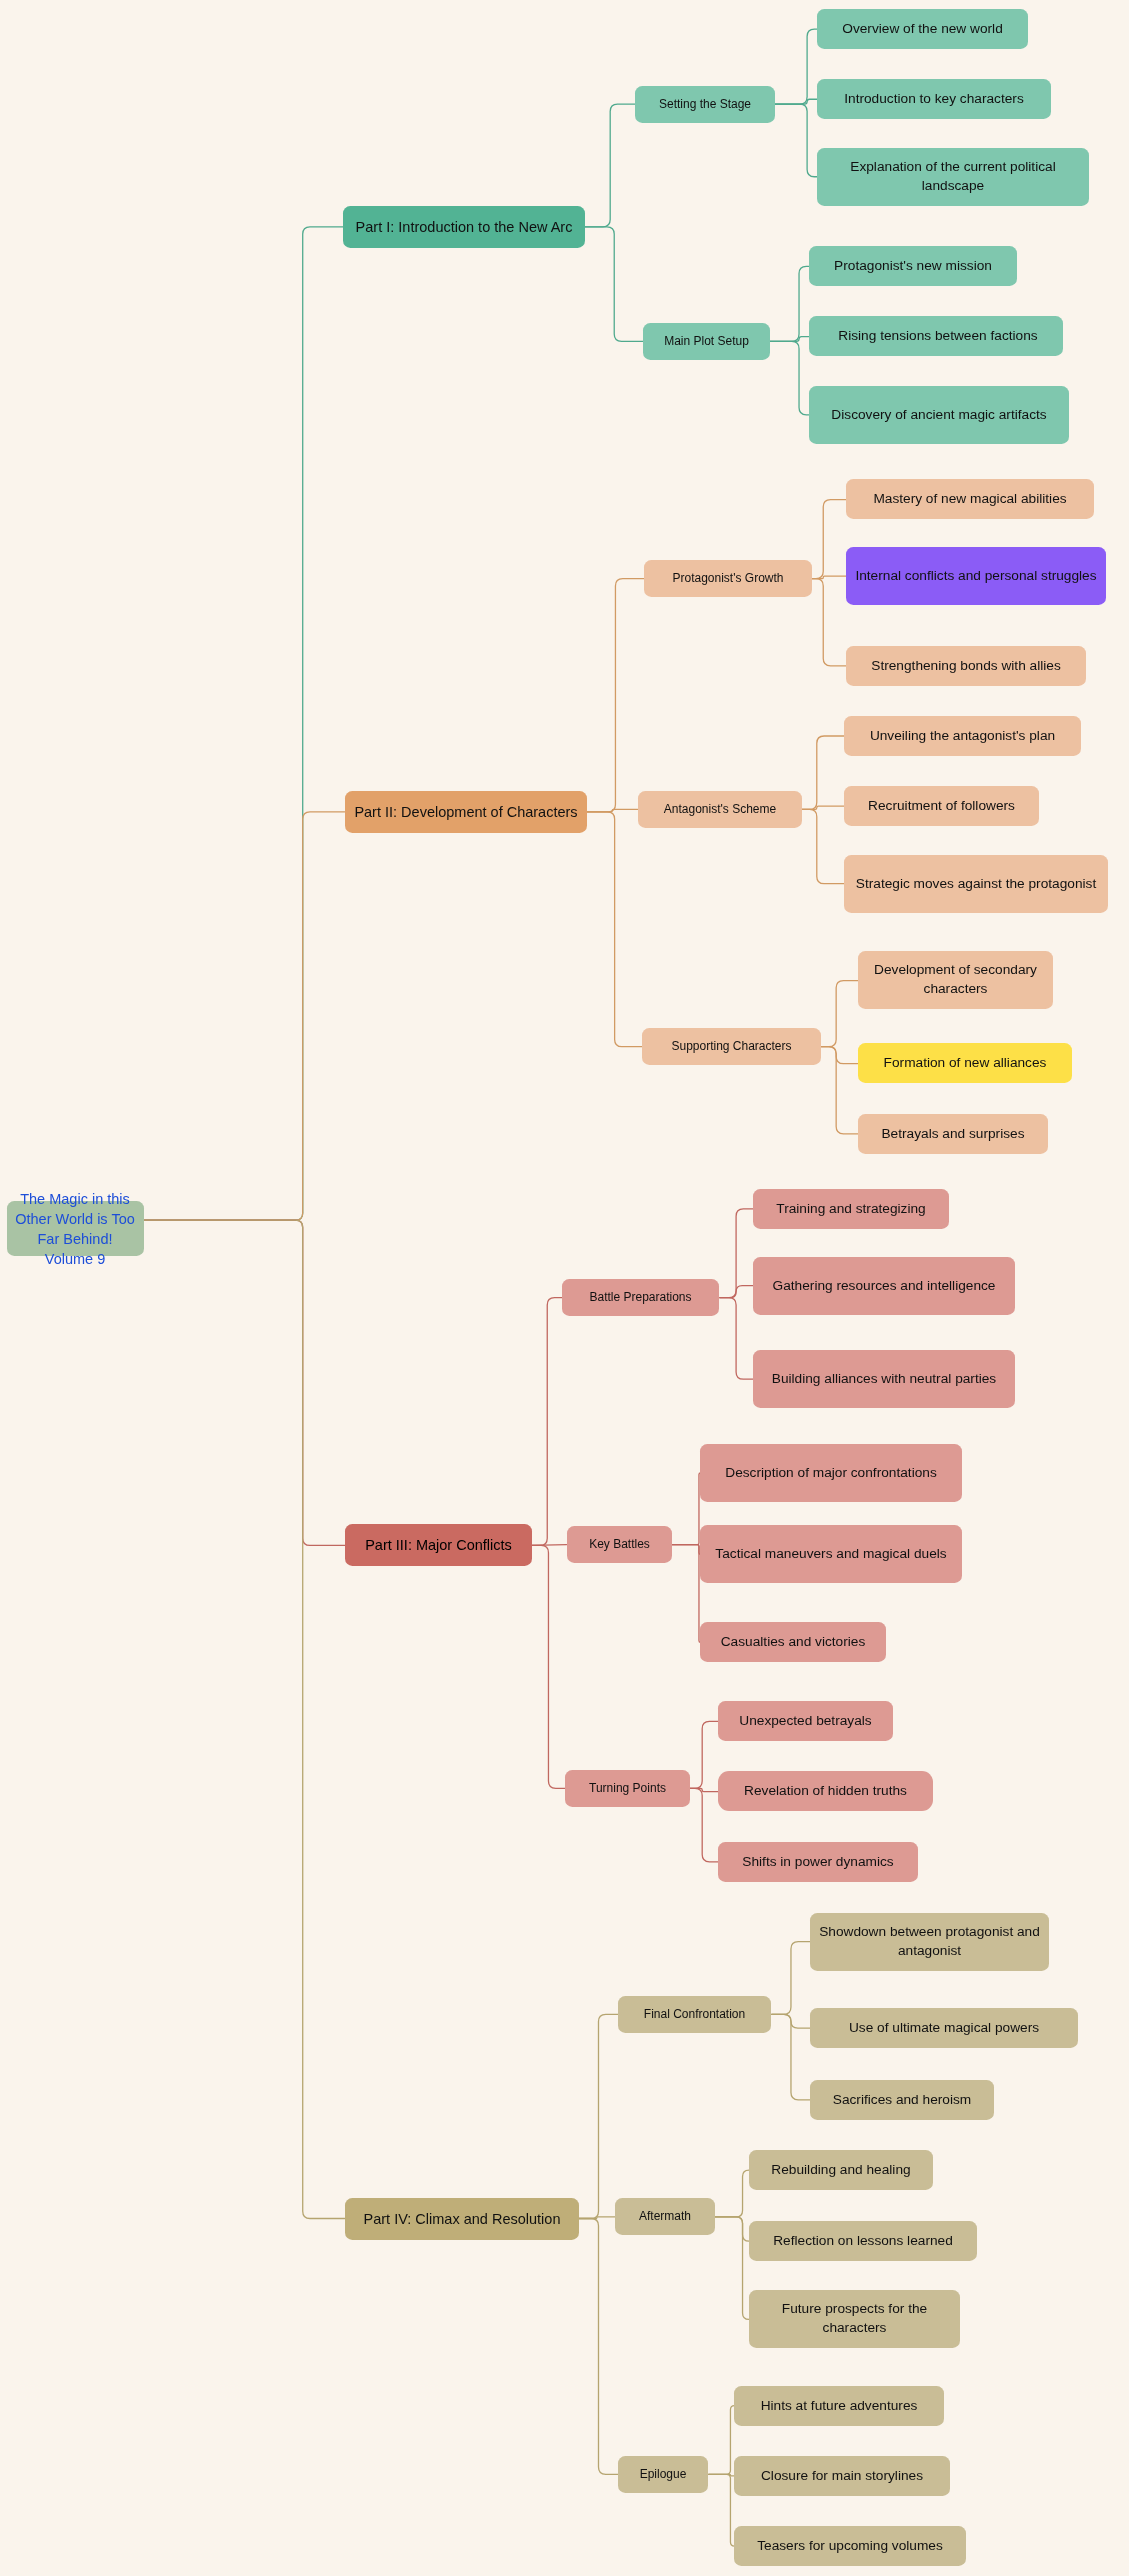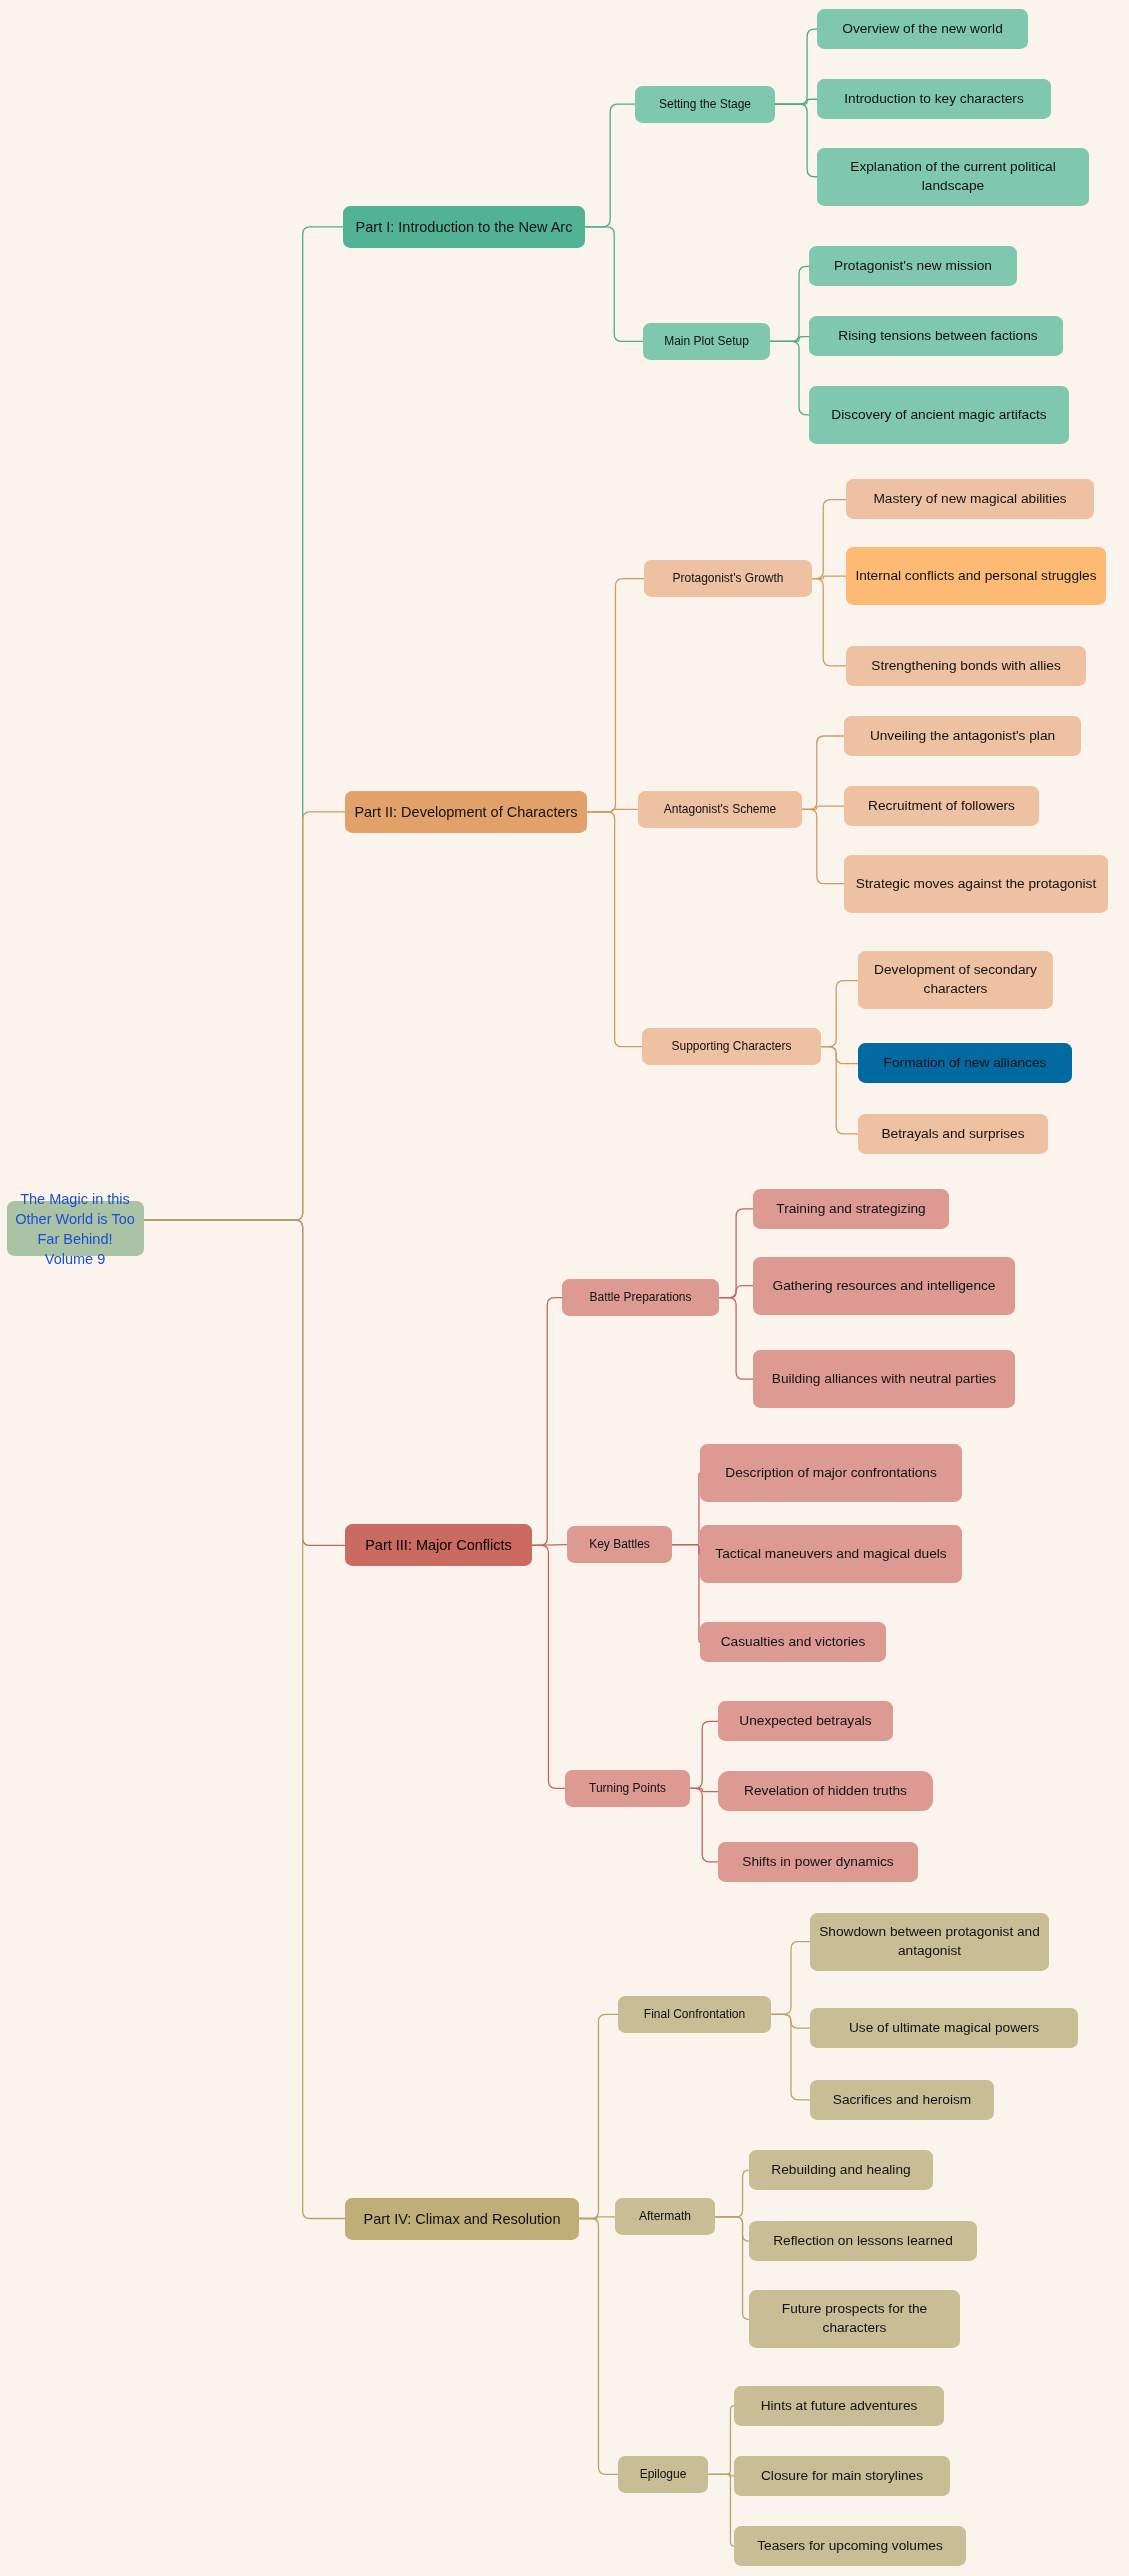--- a/index.html
+++ b/index.html
@@ -88,29 +88,29 @@
       <div class="node lvl3" style="left: 817px; top: 9px; width: 211px; height: 40px; background: rgb(127, 199, 174);">Overview of the new world</div>
       <div class="node lvl3" style="left: 817px; top: 79px; width: 234px; height: 40px; background: rgb(127, 199, 174);">Introduction to key characters</div>
       <div class="node lvl3" style="left: 817px; top: 148px; width: 272px; height: 58px; background: rgb(127, 199, 174);">Explanation of the current political landscape</div>
       <div class="node lvl2" style="left: 643px; top: 323px; width: 127px; height: 37px; background: rgb(127, 199, 174);">Main Plot Setup</div>
       <div class="node lvl3" style="left: 809px; top: 246px; width: 208px; height: 40px; background: rgb(127, 199, 174);">Protagonist's new mission</div>
       <div class="node lvl3" style="left: 809px; top: 316px; width: 254px; height: 40px; background: rgb(127, 199, 174); padding-left: 12px;">Rising tensions between factions</div>
       <div class="node lvl3" style="left: 809px; top: 386px; width: 260px; height: 58px; background: rgb(127, 199, 174);">Discovery of ancient magic artifacts</div>
       <div class="node lvl1" style="left: 345px; top: 791px; width: 242px; height: 42px; background: rgb(226, 161, 105); color: rgb(17, 17, 17);">Part II: Development of Characters</div>
       <div class="node lvl2" style="left: 644px; top: 560px; width: 168px; height: 37px; background: rgb(237, 193, 161);">Protagonist's Growth</div>
       <div class="node lvl3" style="left: 846px; top: 479px; width: 248px; height: 40px; background: rgb(237, 193, 161);">Mastery of new magical abilities</div>
-      <div class="node lvl3" style="left: 846px; top: 547px; width: 260px; height: 58px; background: #fdba74;">Internal conflicts and personal struggles</div>
+      <div class="node lvl3" style="left: 846px; top: 547px; width: 260px; height: 58px; background: #8b5cf6;">Internal conflicts and personal struggles</div>
       <div class="node lvl3" style="left: 846px; top: 646px; width: 240px; height: 40px; background: rgb(237, 193, 161);">Strengthening bonds with allies</div>
       <div class="node lvl2" style="left: 638px; top: 791px; width: 164px; height: 37px; background: rgb(237, 193, 161);">Antagonist's Scheme</div>
       <div class="node lvl3" style="left: 844px; top: 716px; width: 237px; height: 40px; background: rgb(237, 193, 161);">Unveiling the antagonist's plan</div>
       <div class="node lvl3" style="left: 844px; top: 786px; width: 195px; height: 40px; background: rgb(237, 193, 161);">Recruitment of followers</div>
       <div class="node lvl3" style="left: 844px; top: 855px; width: 264px; height: 58px; background: rgb(237, 193, 161);">Strategic moves against the protagonist</div>
       <div class="node lvl2" style="left: 642px; top: 1028px; width: 179px; height: 37px; background: rgb(237, 193, 161);">Supporting Characters</div>
       <div class="node lvl3" style="left: 858px; top: 951px; width: 195px; height: 58px; background: rgb(237, 193, 161);">Development of secondary characters</div>
-      <div class="node lvl3" style="left: 858px; top: 1043px; width: 214px; height: 40px; background: #0369a1;">Formation of new alliances</div>
+      <div class="node lvl3" style="left: 858px; top: 1043px; width: 214px; height: 40px; background: #fde047;">Formation of new alliances</div>
       <div class="node lvl3" style="left: 858px; top: 1114px; width: 190px; height: 40px; background: rgb(237, 193, 161);">Betrayals and surprises</div>
       <div class="node lvl1" style="left: 345px; top: 1524px; width: 187px; height: 42px; background: rgb(202, 106, 97); color: #000000;">Part III: Major Conflicts</div>
       <div class="node lvl2" style="left: 562px; top: 1279px; width: 157px; height: 37px; background: rgb(221, 154, 147);">Battle Preparations</div>
       <div class="node lvl3" style="left: 753px; top: 1189px; width: 196px; height: 40px; background: rgb(221, 154, 147);">Training and strategizing</div>
       <div class="node lvl3" style="left: 753px; top: 1257px; width: 262px; height: 58px; background: rgb(221, 154, 147);">Gathering resources and intelligence</div>
       <div class="node lvl3" style="left: 753px; top: 1350px; width: 262px; height: 58px; background: rgb(221, 154, 147);">Building alliances with neutral parties</div>
       <div class="node lvl2" style="left: 567px; top: 1526px; width: 105px; height: 37px; background: rgb(221, 154, 147);">Key Battles</div>
       <div class="node lvl3" style="left: 700px; top: 1444px; width: 262px; height: 58px; background: rgb(221, 154, 147);">Description of major confrontations</div>
       <div class="node lvl3" style="left: 700px; top: 1525px; width: 262px; height: 58px; background: rgb(221, 154, 147);">Tactical maneuvers and magical duels</div>
       <div class="node lvl3" style="left: 700px; top: 1622px; width: 186px; height: 40px; background: rgb(221, 154, 147);">Casualties and victories</div>

